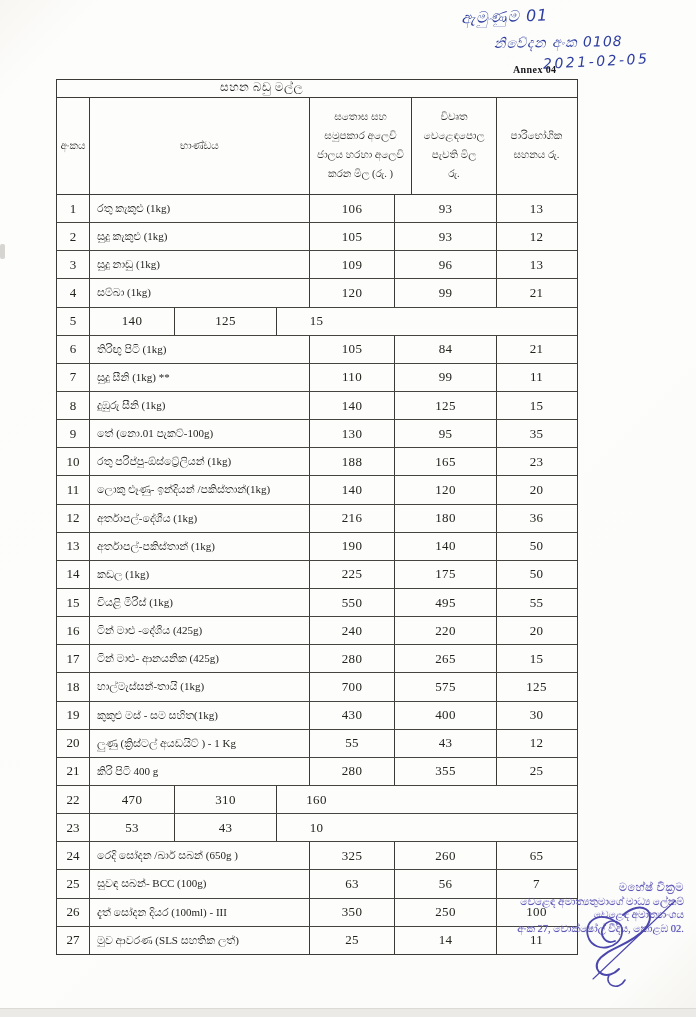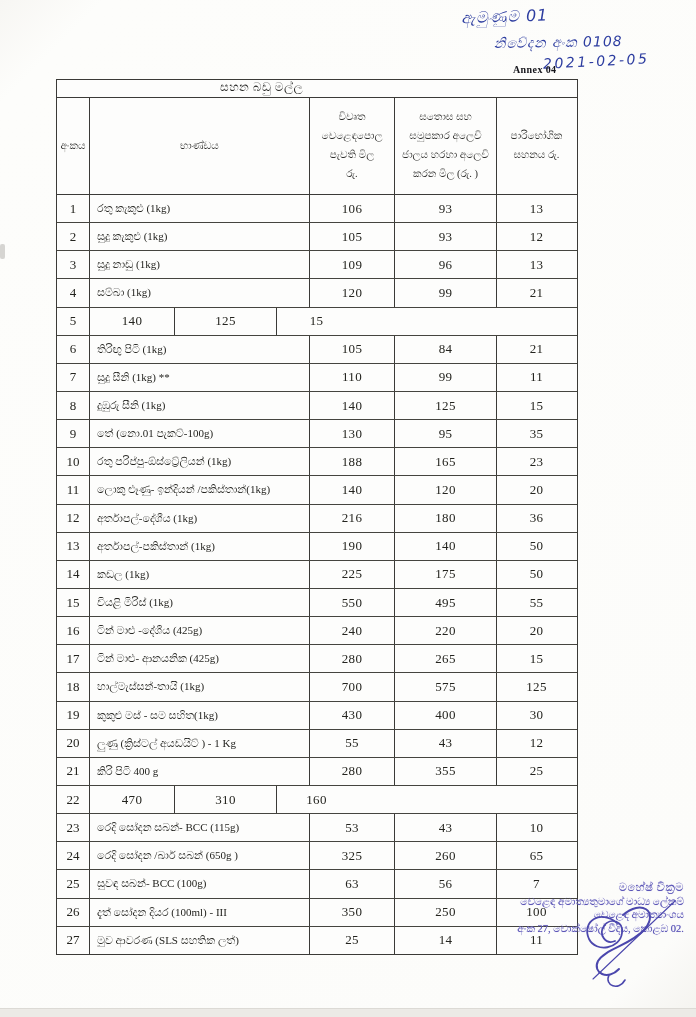--- a/index.html
+++ b/index.html
@@ -75,32 +75,32 @@
       <span class="title-text">සහන බඩු මල්ල</span>
     </div>
 
     <div class="hdr">
       <div class="c w-no hcell">
         <span class="hl">අංකය</span>
       </div>
       <div class="c w-item hcell">
         <span class="hl">භාණ්ඩය</span>
       </div>
+      <div class="c w-p2 hcell">
+        <span class="hl">සතොස සහ</span>
+        <span class="hl">සමුපකාර අලෙවි</span>
+        <span class="hl">ජාලය හරහා අලෙවි</span>
+        <span class="hl">කරන මිල (රු. )</span>
+      </div>
       <div class="c w-p1 hcell">
         <span class="hl">විවෘත</span>
         <span class="hl">වෙළෙඳපොල</span>
         <span class="hl">පැවති මිල</span>
         <span class="hl">රු.</span>
       </div>
-      <div class="c w-p2 hcell">
-        <span class="hl">සතොස සහ</span>
-        <span class="hl">සමුපකාර අලෙවි</span>
-        <span class="hl">ජාලය හරහා අලෙවි</span>
-        <span class="hl">කරන මිල (රු. )</span>
-      </div>
       <div class="c w-p3 hcell">
         <span class="hl">පාරිභෝගික</span>
         <span class="hl">සහනය රු.</span>
       </div>
     </div>
 
     <div id="tbody">
   <div class="trow">
     <div class="c w-no cell-no">1</div>
     <div class="c w-item cell-item">රතු කැකුළු (1kg)</div>
@@ -270,21 +270,20 @@
 
   <div class="trow">
     <div class="c w-no cell-no">22</div>
     <div class="c w-p1 cell-num">470</div>
     <div class="c w-p2 cell-num">310</div>
     <div class="c w-p3 cell-num">160</div>
   </div>
 
   <div class="trow">
     <div class="c w-no cell-no">23</div>
-    <div class="c w-item cell-item">රෙදි සෝදන සබන්- BCC (115g)</div>
     <div class="c w-p1 cell-num">53</div>
     <div class="c w-p2 cell-num">43</div>
     <div class="c w-p3 cell-num">10</div>
   </div>
 
   <div class="trow">
     <div class="c w-no cell-no">24</div>
     <div class="c w-item cell-item">රෙදි සෝදන /බාර් සබන් (650g )</div>
     <div class="c w-p1 cell-num">325</div>
     <div class="c w-p2 cell-num">260</div>

